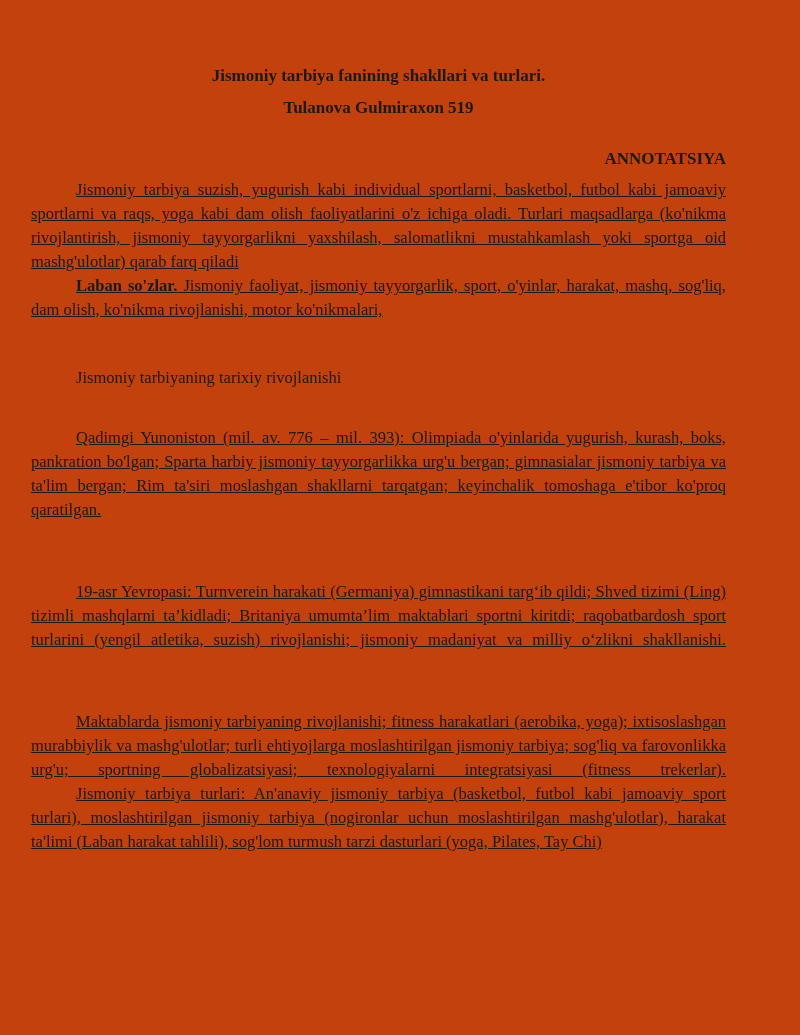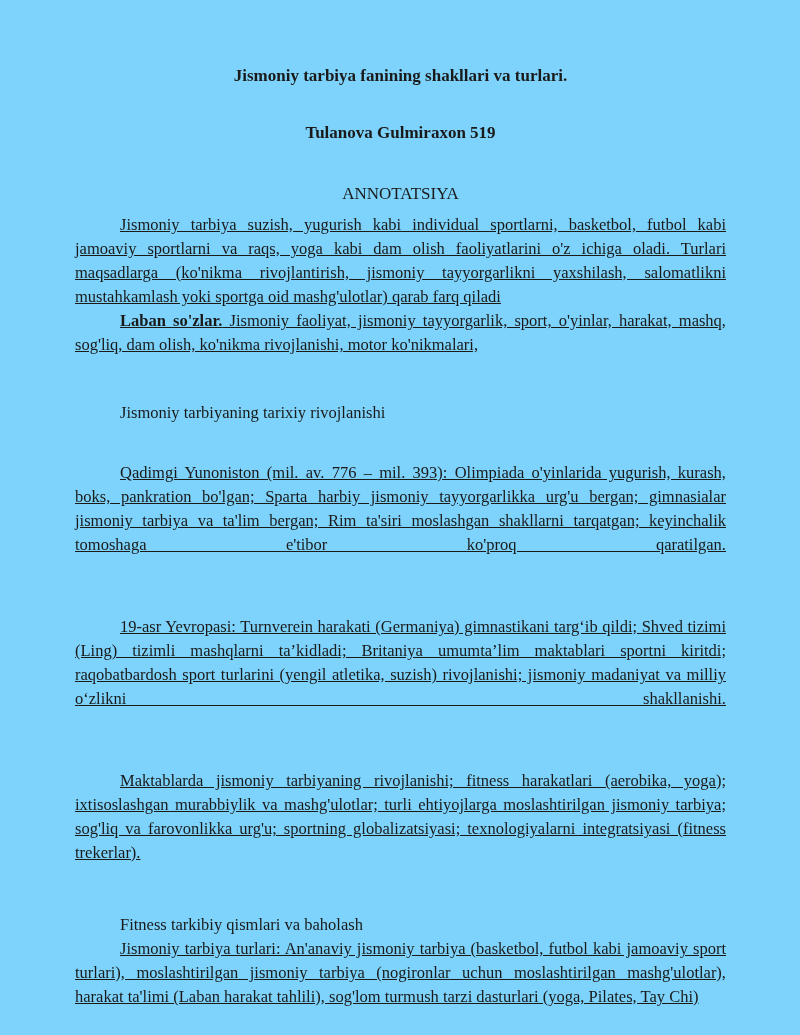--- a/index.html
+++ b/index.html
@@ -4,45 +4,45 @@
 <style>
   html, body {
     margin: 0;
     padding: 0;
     background: #ffffff;
   }
   .page {
     width: 800px;
     height: 1035px;
     box-sizing: border-box;
-    padding: 64px 74px 0 75px;
-    background: #7dd3fc;
+    padding: 64px 74px 0 31px;
+    background: #c2410c;
     font-family: "Liberation Serif", "DejaVu Serif", serif;
     font-size: 16.5px;
     line-height: 24px;
     color: #1a1a1a;
     overflow: hidden;
   }
   p { margin: 0; }
   .doc-title {
     font-weight: bold;
     text-align: center;
     font-size: 17px;
   }
   .author {
     font-weight: bold;
     text-align: center;
     font-size: 17px;
-    margin-top: 33px;
+    margin-top: 8px;
   }
   .annot-heading {
-    font-weight: normal;
-    text-align: center;
+    font-weight: bold;
+    text-align: right;
     font-size: 17px;
-    margin-top: 37px;
+    margin-top: 27px;
   }
   .para {
     text-align: justify;
     text-indent: 45px;
     text-decoration: underline;
   }
   .annot-body { margin-top: 7px; }
   .justify-last { text-align-last: justify; margin-top: 36px; }
   .sec-heading {
     font-weight: normal;
@@ -73,18 +73,17 @@
   <p class="para"><b>Laban so'zlar.</b><span> Jismoniy faoliyat, jismoniy tayyorgarlik, sport, o'yinlar, harakat, mashq, sog'liq, dam olish, ko'nikma rivojlanishi, motor ko'nikmalari,</span></p>
 
   <p class="sec-heading sec1-heading">Jismoniy tarbiyaning tarixiy rivojlanishi</p>
 
   <p class="para justify-last">Qadimgi Yunoniston (mil. av. 776 – mil. 393): Olimpiada o'yinlarida yugurish, kurash, boks, pankration bo'lgan; Sparta harbiy jismoniy tayyorgarlikka urg'u bergan; gimnasialar jismoniy tarbiya va ta'lim bergan; Rim ta'siri moslashgan shakllarni tarqatgan; keyinchalik tomoshaga e'tibor ko'proq qaratilgan.</p>
 
   <p class="para gap justify-last">19-asr Yevropasi: Turnverein harakati (Germaniya) gimnastikani targʻib qildi; Shved tizimi (Ling) tizimli mashqlarni ta’kidladi; Britaniya umumta’lim maktablari sportni kiritdi; raqobatbardosh sport turlarini (yengil atletika, suzish) rivojlanishi; jismoniy madaniyat va milliy oʻzlikni shakllanishi.</p>
 
   <p class="para gap justify-last">Maktablarda jismoniy tarbiyaning rivojlanishi; fitness harakatlari (aerobika, yoga); ixtisoslashgan murabbiylik va mashg'ulotlar; turli ehtiyojlarga moslashtirilgan jismoniy tarbiya; sog'liq va farovonlikka urg'u; sportning globalizatsiyasi; texnologiyalarni integratsiyasi (fitness trekerlar).</p>
 
-  <p class="sec-heading sec2-heading">Fitness tarkibiy qismlari va baholash</p>
 
   <p class="para">Jismoniy tarbiya turlari: An'anaviy jismoniy tarbiya (basketbol, futbol kabi jamoaviy sport turlari), moslashtirilgan jismoniy tarbiya (nogironlar uchun moslashtirilgan mashg'ulotlar), harakat ta'limi (Laban harakat tahlili), sog'lom turmush tarzi dasturlari (yoga, Pilates, Tay Chi)</p>
 
 
 </div>
 
 </body></html>

